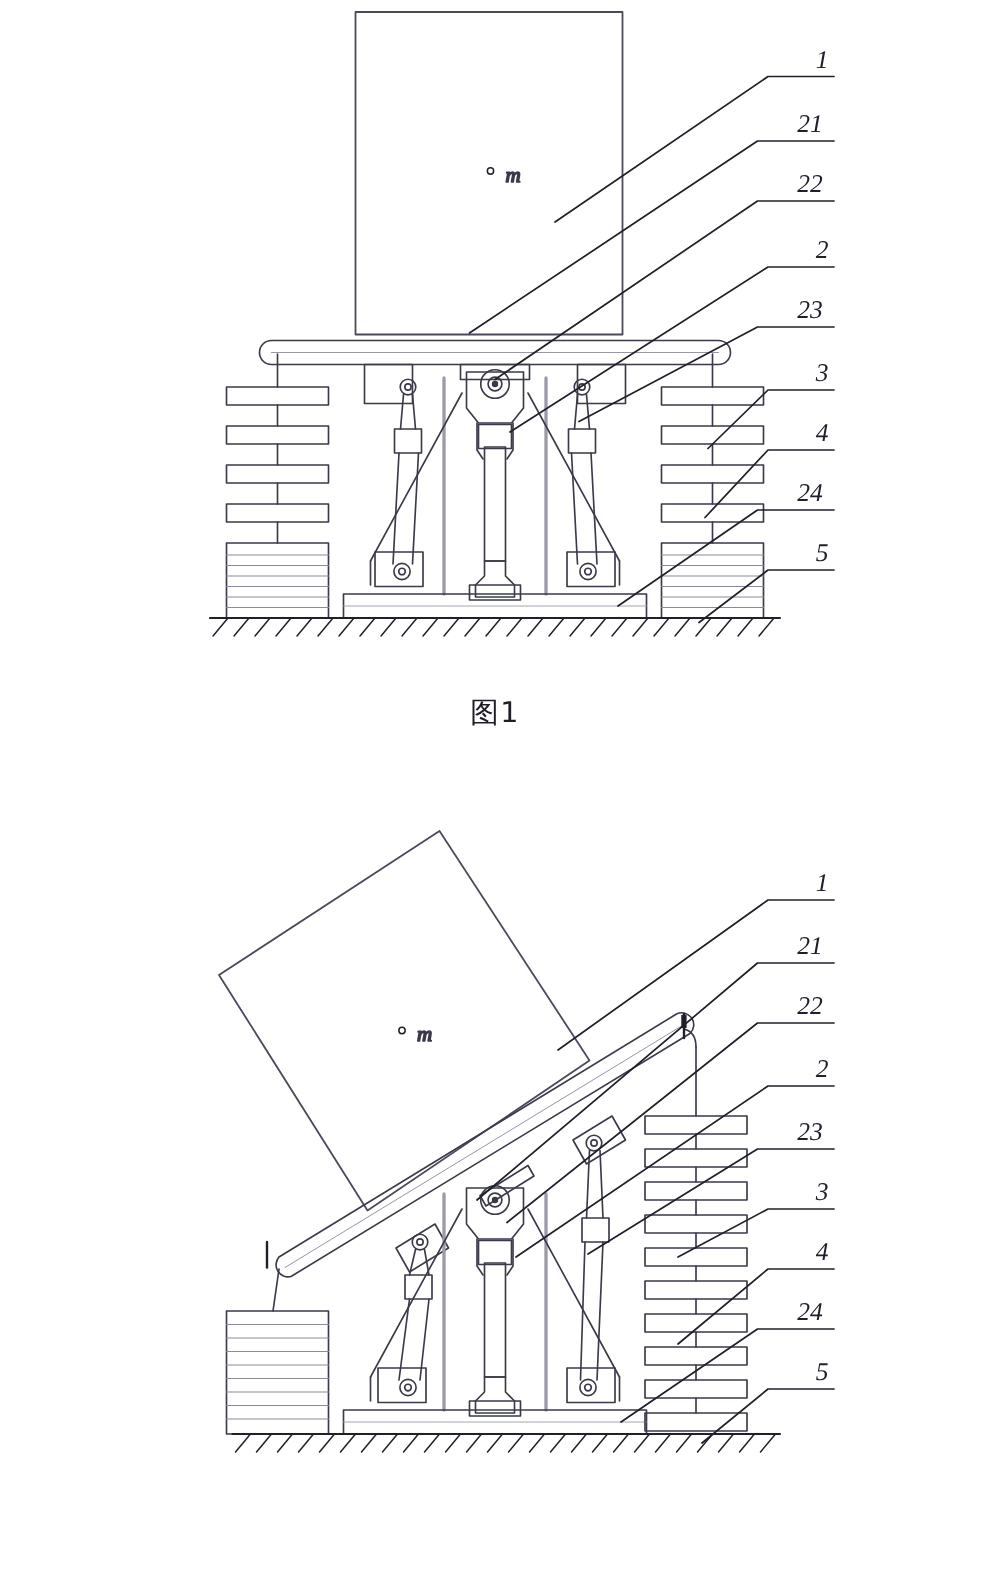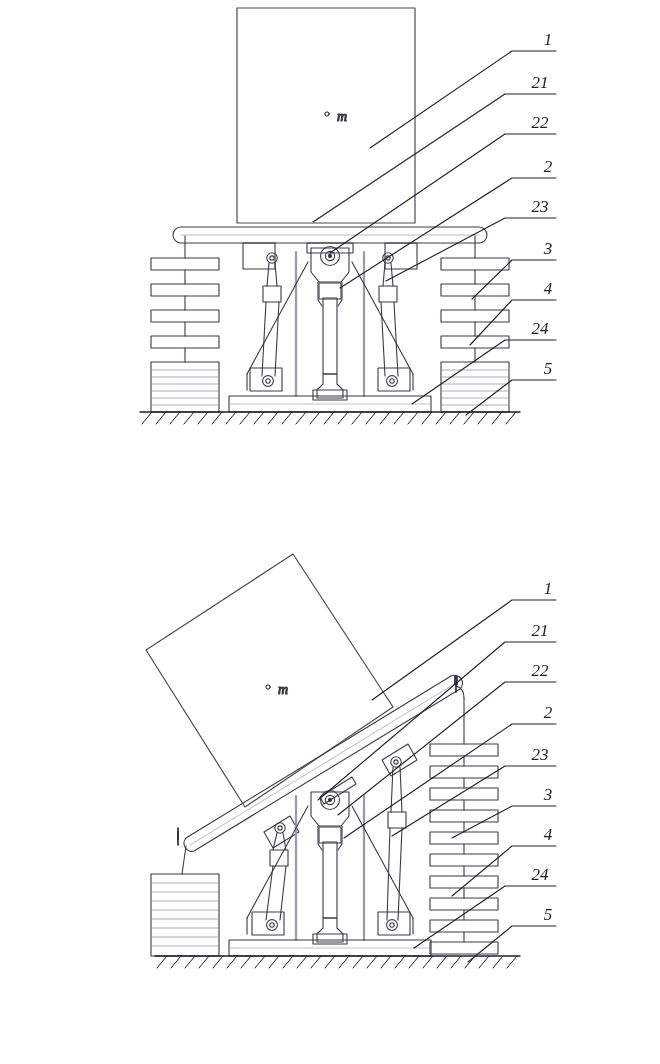--- a/index.html
+++ b/index.html
@@ -208,20 +208,21 @@
         <text class="lead-num" x="540" y="128" text-anchor="middle">22</text>
         <text class="lead-num" x="548" y="172" text-anchor="middle">2</text>
         <text class="lead-num" x="540" y="212" text-anchor="middle">23</text>
         <text class="lead-num" x="548" y="254" text-anchor="middle">3</text>
         <text class="lead-num" x="548" y="294" text-anchor="middle">4</text>
         <text class="lead-num" x="540" y="334" text-anchor="middle">24</text>
         <text class="lead-num" x="548" y="374" text-anchor="middle">5</text>
       </g>
   </svg>
 
+  <div class="caption" id="figure1-caption">图1</div>
 </div>
 
 <div class="figure-block" id="figure2-block">
   <svg class="fig-svg" id="fig2-svg" width="660" height="544" viewBox="0 520 660 544">
     <g fill="none" stroke="#3a3a4a" stroke-width="1.1" stroke-linejoin="round" stroke-linecap="round">
 
       <g>
         <polygon points="293,554 393,707 245,807 146,650" stroke="#4a4a5c" stroke-width="1.2"></polygon>
       </g>
       <g>

